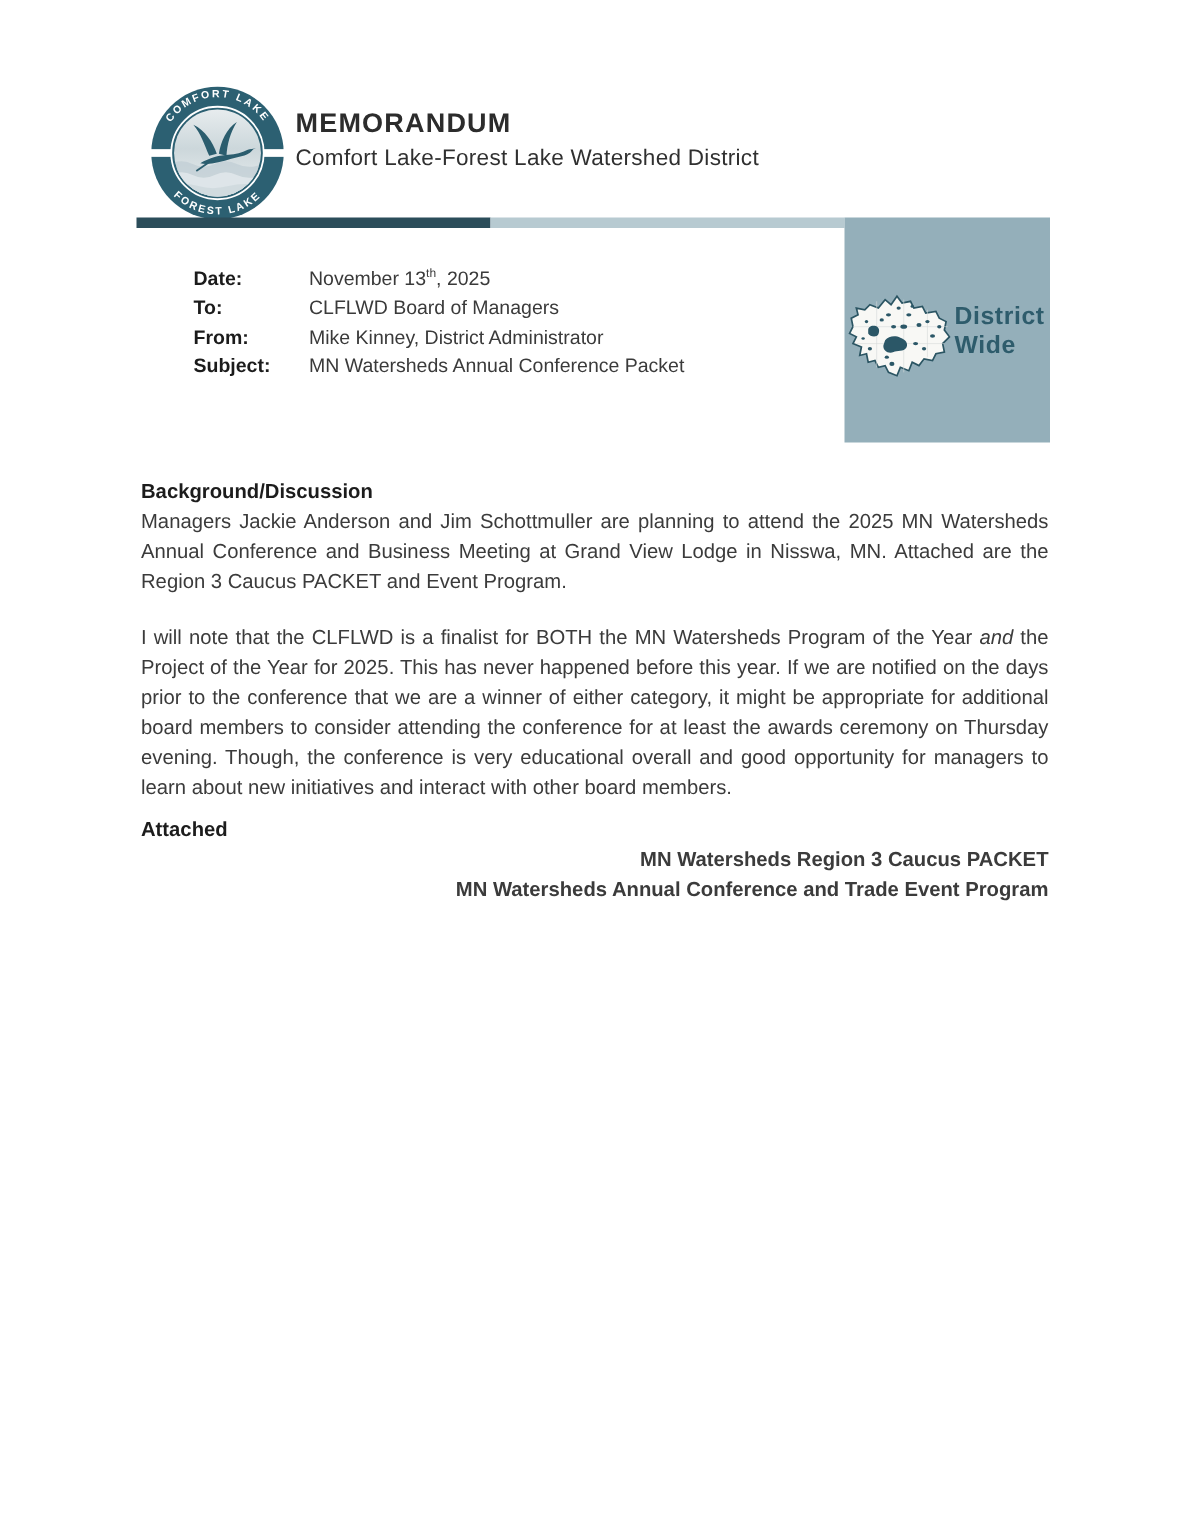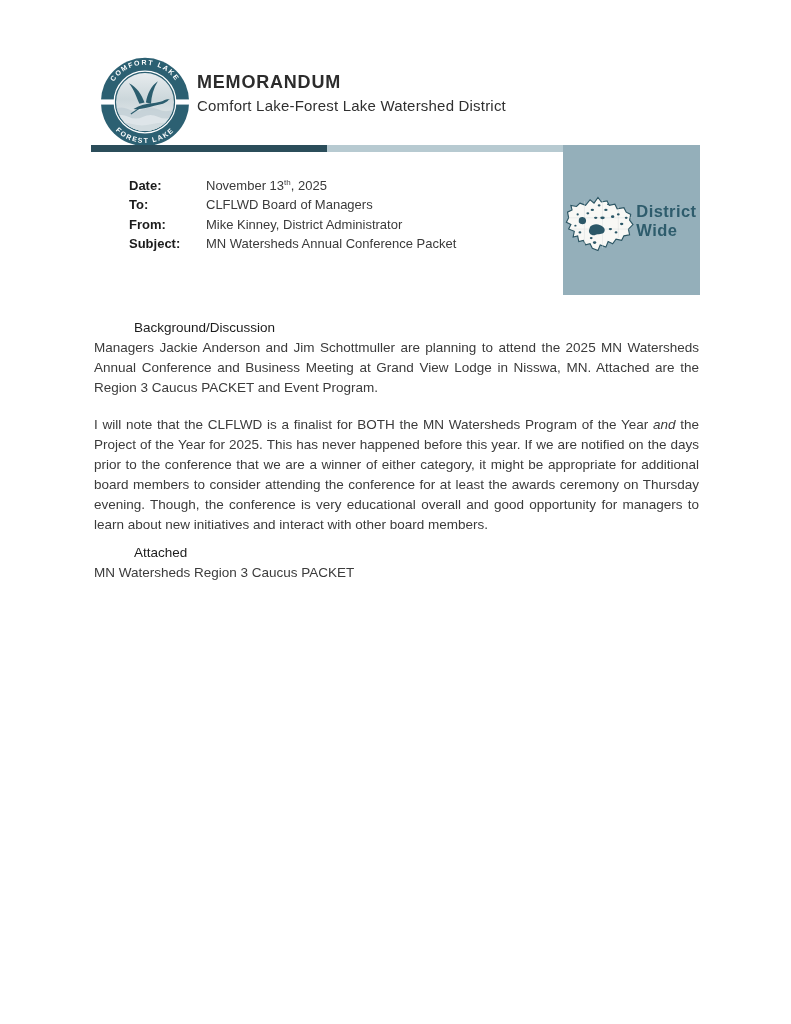--- a/index.html
+++ b/index.html
@@ -35,24 +35,24 @@
   .meta-row { display:flex; line-height:19.4px; }
   .meta-label { width:77px; font-weight:bold; color:#1b1b1b;margin-left:35px; }
   .meta-value { color:#3a3a3a; }
   .meta-value sup { font-size:8px; vertical-align:super; line-height:0; }
 
   
   .content {
     position:absolute; left:94px; top:318px; width:605px;
     font-size:13.5px; line-height:20px; color:#3b3b3b; text-align:justify;
   }
-  .section-heading { font-size:13.5px; font-weight:normal; color:#1c1c1c; text-align:left;margin-left:40px; }
+  .section-heading { font-size:13.5px; font-weight:bold; color:#1c1c1c; text-align:left; }
   .para2 { margin-top:17px; }
   .attached-heading { margin-top:8px; }
-  .attach-line { text-align:left; }
+  .attach-line { text-align:right;font-weight:bold; }
   .em { font-style:italic; }
 </style>
 </head>
 <body>
 
 <div class="page">
 
   <div class="logo">
     <svg viewBox="0 0 100 100" width="92" height="92">
       <defs>
@@ -157,15 +157,16 @@
       <span class="meta-value">MN Watersheds Annual Conference Packet</span>
     </div>
   </div>
 
   <div class="content">
     <div class="section-heading">Background/Discussion</div>
     <div class="para1">Managers Jackie Anderson and Jim Schottmuller are planning to attend the 2025 MN Watersheds Annual Conference and Business Meeting at Grand View Lodge in Nisswa, MN. Attached are the Region 3 Caucus PACKET and Event Program.</div>
     <div class="para2"><span>I will note that the CLFLWD is a finalist for BOTH the MN Watersheds Program of the Year </span><span class="em">and</span><span> the Project of the Year for 2025. This has never happened before this year. If we are notified on the days prior to the conference that we are a winner of either category, it might be appropriate for additional board members to consider attending the conference for at least the awards ceremony on Thursday evening. Though, the conference is very educational overall and good opportunity for managers to learn about new initiatives and interact with other board members.</span></div>
     <div class="section-heading attached-heading">Attached</div>
     <div class="attach-line">MN Watersheds Region 3 Caucus PACKET</div>
+    <div class="attach-line">MN Watersheds Annual Conference and Trade Event Program</div>
   </div>
 
 </div>
 
 </body></html>

